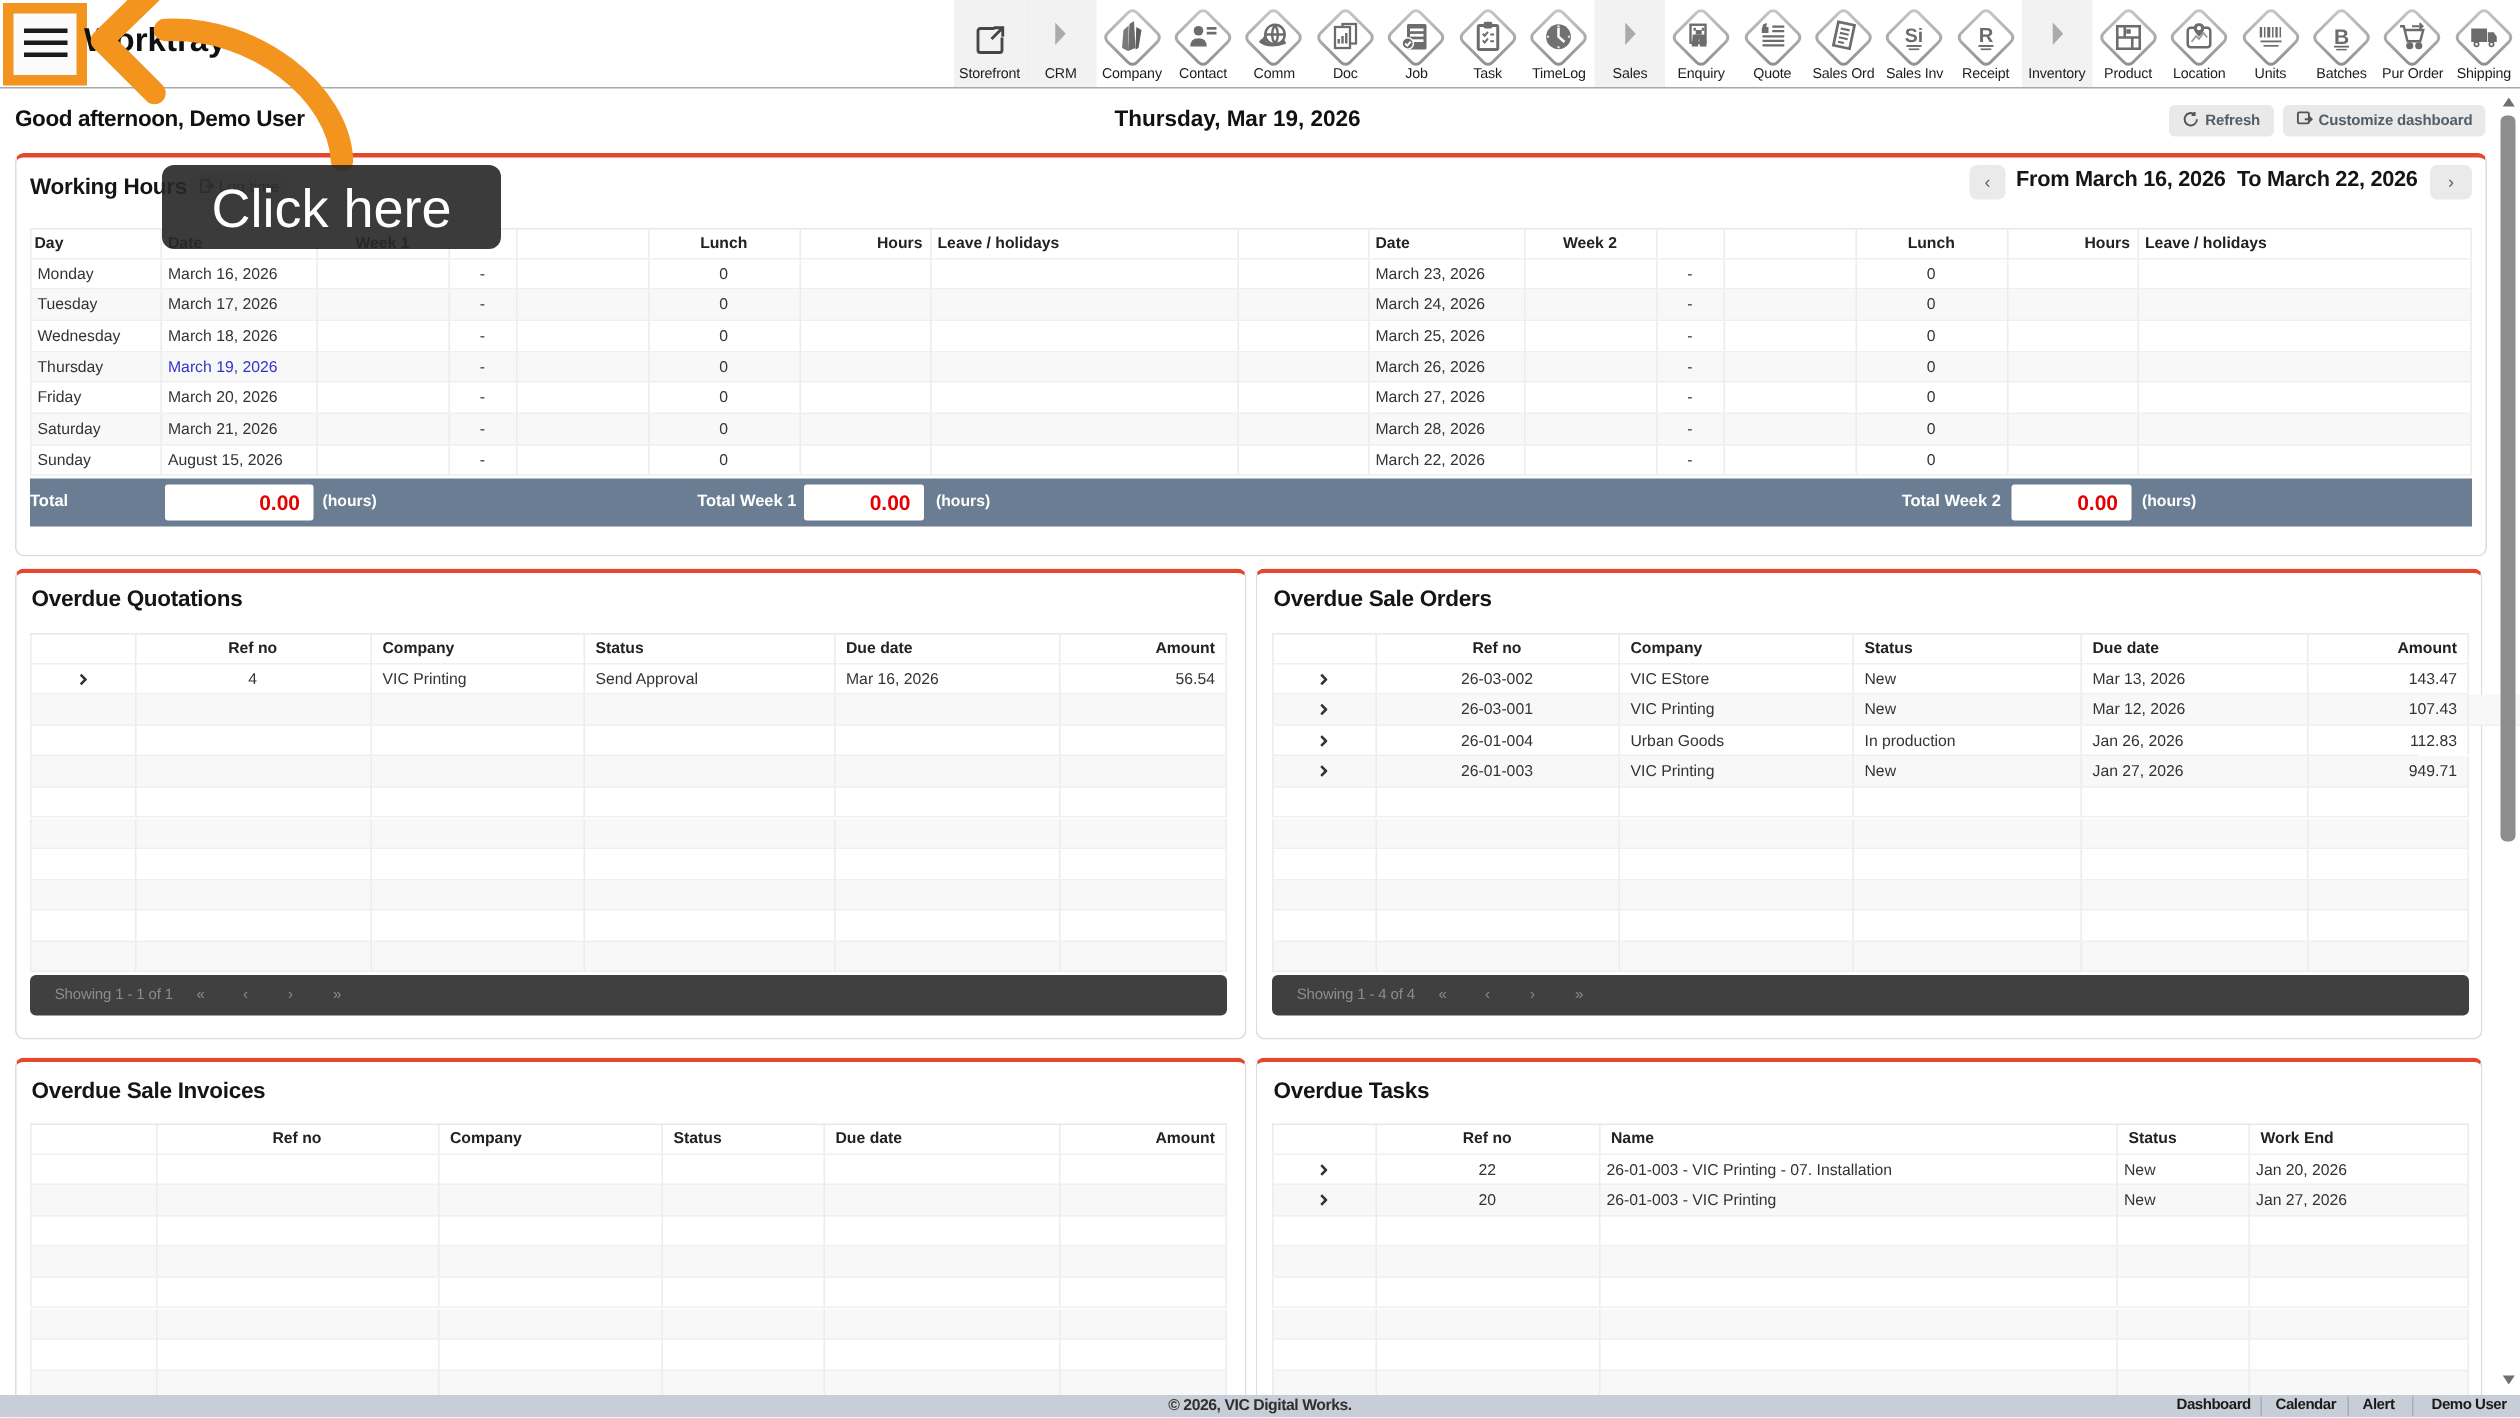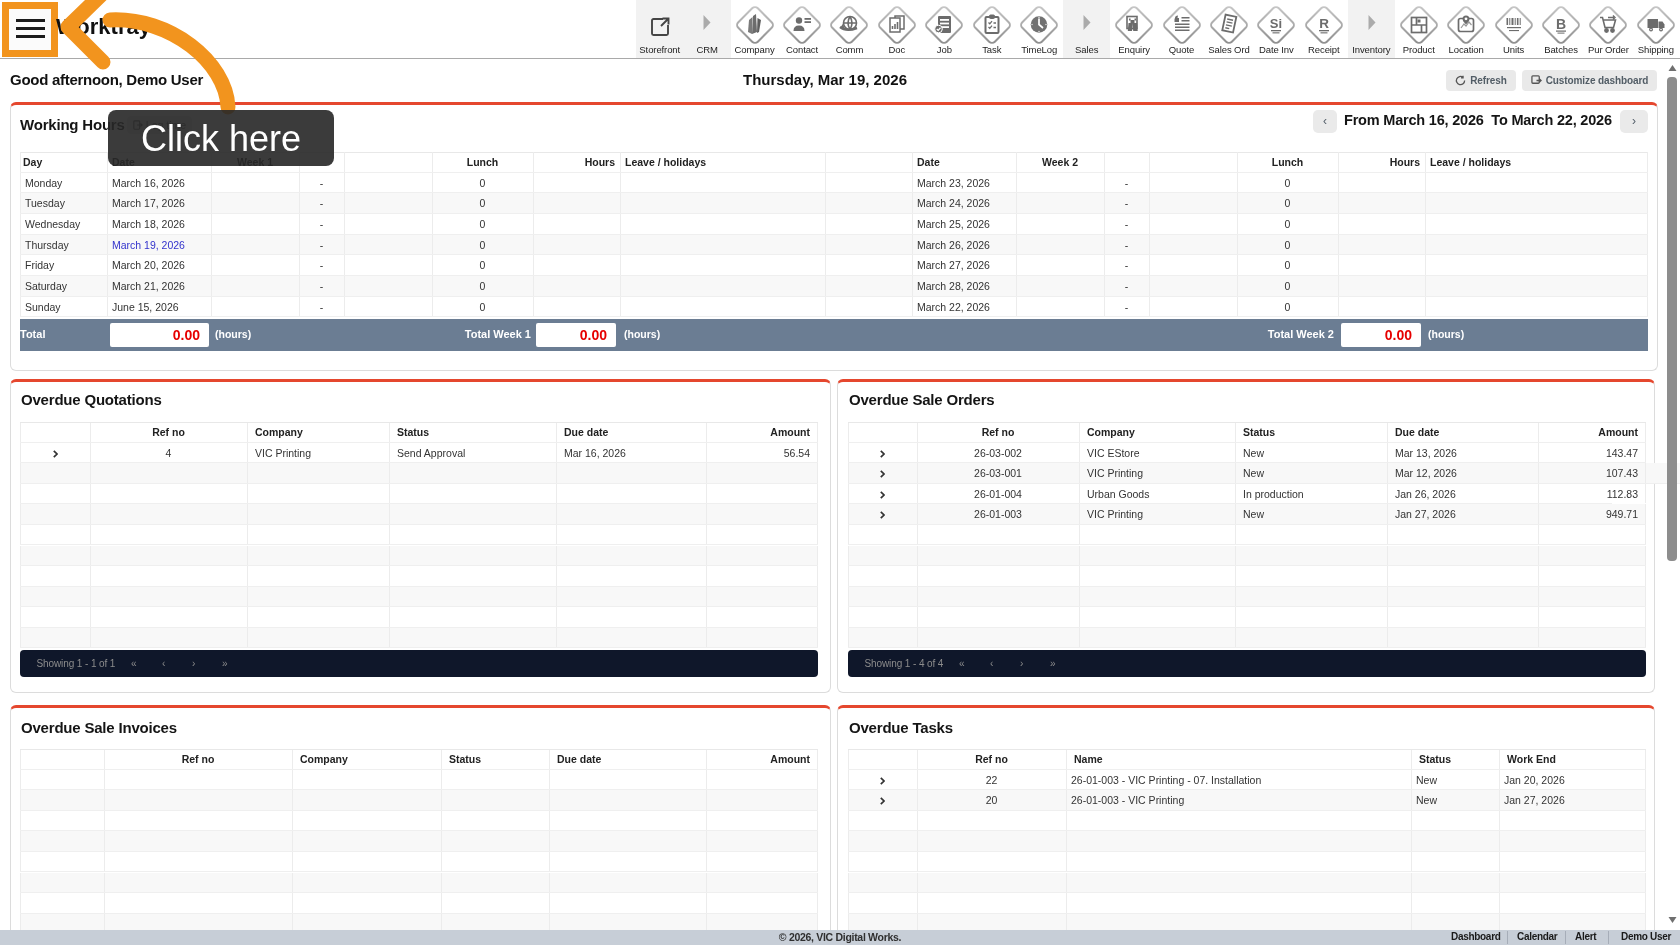--- a/index.html
+++ b/index.html
@@ -24,21 +24,21 @@
  font-size:10px;letter-spacing:-0.1px;font-weight:bold;line-height:21px;text-align:center;}
 
 .panel{position:absolute;background:#fff;border:1px solid #dcdcdc;border-top:3px solid #E5472E;border-radius:6px;}
 .ptitle{position:absolute;font-size:15px;letter-spacing:-0.2px;font-weight:bold;color:#151515;}
 
 .trow{position:absolute;border-bottom:1px solid #efefef;}
 .trow.stripe{background:#f8f8f8;}
 .cell{position:absolute;top:0;bottom:0;font-size:10.5px;color:#333;line-height:20px;
  border-right:1px solid #ececec;padding:0 5px;overflow:hidden;white-space:nowrap;}
 .cell.h{font-weight:bold;color:#222;}
-.pgbar{position:absolute;background:#0f172a;border-radius:4px;color:#8c8c8c;font-size:10px;letter-spacing:-0.1px;line-height:27px;}
+.pgbar{position:absolute;background:#404040;border-radius:4px;color:#8c8c8c;font-size:10px;letter-spacing:-0.1px;line-height:27px;}
 
 .wtotal{position:absolute;background:#6B7D93;color:#fff;}
 .wbox{position:absolute;background:#fff;border-radius:2px;color:#e60000;font-weight:bold;
  font-size:14px;text-align:right;line-height:24px;}
 .wlab{position:absolute;font-size:11px;font-weight:bold;color:#fff;line-height:31px;}
 .wlab2{position:absolute;font-size:10.5px;font-weight:bold;color:#fff;line-height:31px;}
 .navbtn{position:absolute;top:110px;height:23px;background:#eaeaea;border-radius:5px;color:#55606b;
  text-align:center;font-size:12px;line-height:22px;}
 
 .footer{position:absolute;left:0;top:930px;width:1680px;height:15px;background:#c7ced7;z-index:40;}
@@ -298,21 +298,21 @@
           </defs>
           <rect x="7.2" y="7.2" width="27.6" height="27.6" rx="4" fill="#fff" stroke="url(#dg11)" stroke-width="2" transform="rotate(45 21 21)"></rect>
           <g transform="translate(2,2)">
             <g fill="#6c6c6c">
               <text x="19" y="22" font-size="13" font-weight="bold" text-anchor="middle" font-family="Liberation Sans">Si</text>
               <rect x="14" y="24" width="10" height="1.3"></rect>
               <rect x="15.5" y="26.3" width="7" height="1.1"></rect>
             </g>
           </g>
         </svg>
-        <div class="lbl">Date Inv</div>
+        <div class="lbl">Sales Inv</div>
       </div>
       <div class="titem">
         <svg class="dia" width="42" height="42" viewBox="0 0 42 42">
           <defs>
             <linearGradient id="dg12" x1="0" y1="0" x2="1" y2="1">
               <stop offset="0" stop-color="#c8c8c8"></stop>
               <stop offset="1" stop-color="#8e8e8e"></stop>
             </linearGradient>
           </defs>
           <rect x="7.2" y="7.2" width="27.6" height="27.6" rx="4" fill="#fff" stroke="url(#dg12)" stroke-width="2" transform="rotate(45 21 21)"></rect>
@@ -674,21 +674,21 @@
       <div style="position:absolute;left:892px;top:0;bottom:0;width:1px;background:#ececec;"></div>
       <div style="position:absolute;left:996px;top:0;bottom:0;width:1px;background:#ececec;"></div>
       <div style="position:absolute;left:1084px;top:0;bottom:0;width:1px;background:#ececec;"></div>
       <div style="position:absolute;left:1129px;top:0;bottom:0;width:1px;background:#ececec;"></div>
       <div style="position:absolute;left:1217px;top:0;bottom:0;width:1px;background:#ececec;"></div>
       <div style="position:absolute;left:1318px;top:0;bottom:0;width:1px;background:#ececec;"></div>
       <div style="position:absolute;left:1405px;top:0;bottom:0;width:1px;background:#ececec;"></div>
       <div style="position:absolute;left:0px;top:0;bottom:0;width:1px;background:#ececec;"></div>
       <div style="position:absolute;left:1627px;top:0;bottom:0;width:1px;background:#ececec;"></div>
       <div class="cell " style="left:0px;width:87px;text-align:left;line-height:20.7px;border-right:none;padding:0 5px;">Sunday</div>
-      <div class="cell " style="left:87px;width:104px;text-align:left;line-height:20.7px;border-right:none;padding:0 5px;">June 15, 2026</div>
+      <div class="cell " style="left:87px;width:104px;text-align:left;line-height:20.7px;border-right:none;padding:0 5px;">August 15, 2026</div>
       <div class="cell " style="left:279px;width:45px;text-align:center;line-height:20.7px;border-right:none;padding:0 5px;">-</div>
       <div class="cell " style="left:412px;width:101px;text-align:center;line-height:20.7px;border-right:none;padding:0 5px;">0</div>
       <div class="cell " style="left:892px;width:104px;text-align:left;line-height:20.7px;border-right:none;padding:0 5px;">March 22, 2026</div>
       <div class="cell " style="left:1084px;width:45px;text-align:center;line-height:20.7px;border-right:none;padding:0 5px;">-</div>
       <div class="cell " style="left:1217px;width:101px;text-align:center;line-height:20.7px;border-right:none;padding:0 5px;">0</div>
     </div>
     <div class="wtotal" style="left:20px;top:319px;width:1628px;height:31.5px;"></div>
     <div class="wlab" style="left:20px;top:319px;width:84px;text-align:left;">Total</div>
     <div class="wbox" style="left:110px;top:322.5px;width:99px;height:24.5px;padding-right:9px;">0.00</div>
     <div class="wlab2" style="left:215px;top:319px;">(hours)</div>

